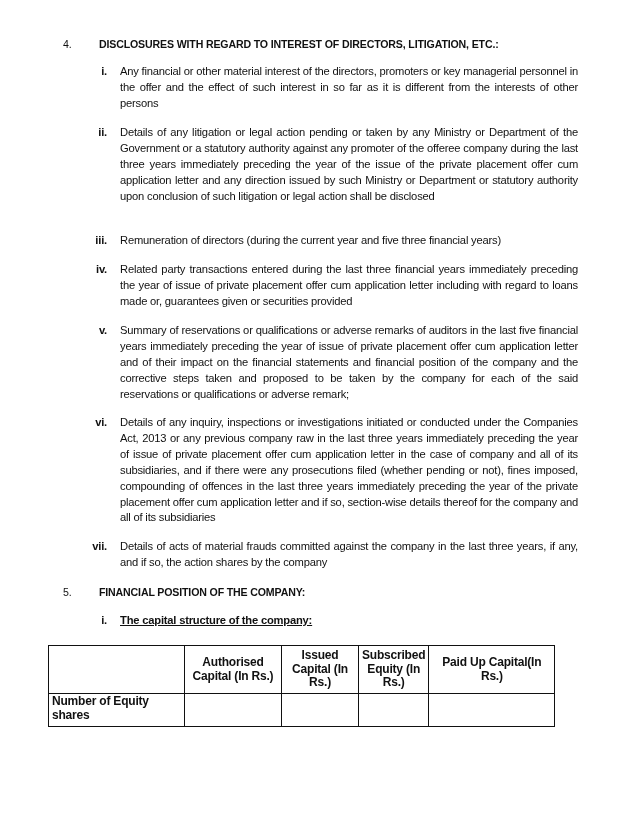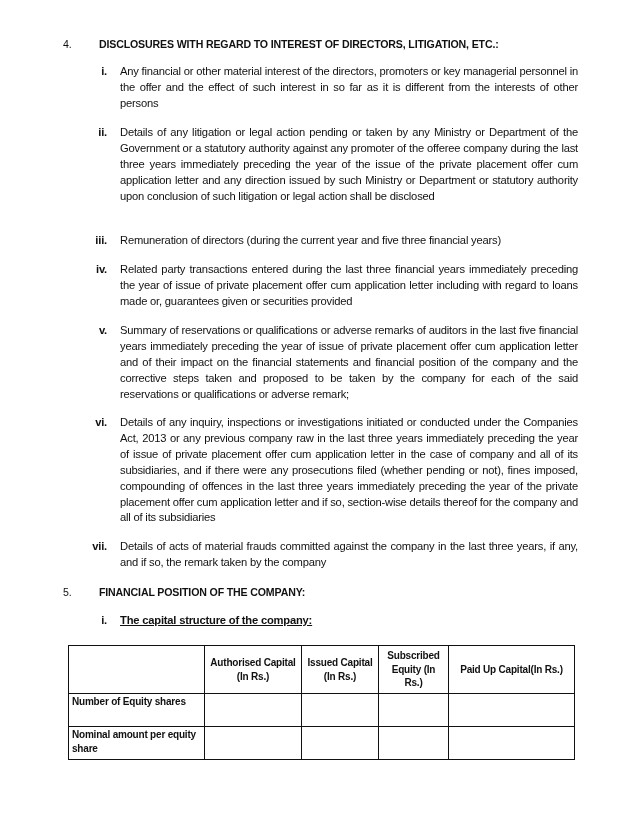--- a/index.html
+++ b/index.html
@@ -12,22 +12,22 @@
     position: absolute; left: 63px; font-size: 10.6px; font-weight: bold;
     letter-spacing: -0.15px;
   }
   .sec-head .num { position: absolute; left: 0; font-weight: normal; }
   .sec-head .txt { position: absolute; left: 36px; white-space: nowrap; }
   .item { position: absolute; left: 80px; width: 490px; font-size: 11.2px; line-height: 15.9px; letter-spacing: -0.2px; }
   .item .roman { position: absolute; left: 0; width: 27px; text-align: right; font-weight: bold; }
   .item .body { position: absolute; left: 32px; width: 458px; text-align: justify; margin-left: 8px; }
   .item .body.bold { font-weight: bold; text-decoration: underline; }
   table.cap {
-    position: absolute; left: 68px; top: 645px; border-collapse: collapse;
-    font-size: 10px; line-height: 13.5px; font-weight: bold; letter-spacing: -0.2px;
+    position: absolute; left: 48px; top: 645px; border-collapse: collapse;
+    font-size: 12px; line-height: 13.5px; font-weight: bold; letter-spacing: -0.2px;
   }
   table.cap td, table.cap th { border: 1px solid #111; padding: 0 3px; vertical-align: middle; }
   table.cap th { text-align: center; font-weight: bold; height: 47px; }
   table.cap td { height: 31px; }
   table.cap td.rowlabel { text-align: left; vertical-align: top; padding-top: 1px; }
   .c0 { width: 129px; } .c1 { width: 90px; } .c2 { width: 70px; } .c3 { width: 63px; } .c4 { width: 119px; margin-left: 48px; }
 </style>
 </head>
 <body>
 
@@ -63,21 +63,21 @@
     <div class="body">Summary of reservations or qualifications or adverse remarks of auditors in the last five financial years immediately preceding the year of issue of private placement offer cum application letter and of their impact on the financial statements and financial position of the company and the corrective steps taken and proposed to be taken by the company for each of the said reservations or qualifications or adverse remark;</div>
   </div>
 
   <div class="item" style="top:415px;">
     <span class="roman">vi.</span>
     <div class="body">Details of any inquiry, inspections or investigations initiated or conducted under the Companies Act, 2013 or any previous company raw in the last three years immediately preceding the year of issue of private placement offer cum application letter in the case of company and all of its subsidiaries, and if there were any prosecutions filed (whether pending or not), fines imposed, compounding of offences in the last three years immediately preceding the year of the private placement offer cum application letter and if so, section-wise details thereof for the company and all of its subsidiaries</div>
   </div>
 
   <div class="item" style="top:539px;">
     <span class="roman">vii.</span>
-    <div class="body">Details of acts of material frauds committed against the company in the last three years, if any, and if so, the remark taken by the company</div>
+    <div class="body">Details of acts of material frauds committed against the company in the last three years, if any, and if so, the action shares by the company</div>
   </div>
 
   <div class="sec-head" style="top:586px;">
     <span class="num">5.</span>
     <span class="txt">FINANCIAL POSITION OF THE COMPANY:</span>
   </div>
 
   <div class="item" style="top:613px;">
     <span class="roman">i.</span>
     <div class="body bold">The capital structure of the company:</div>
@@ -92,23 +92,16 @@
       <th class="c3">Subscribed Equity (In Rs.)</th>
       <th class="c4">Paid Up Capital(In Rs.)</th>
     </tr>
     <tr>
       <td class="rowlabel">Number of Equity shares</td>
       <td></td>
       <td></td>
       <td></td>
       <td></td>
     </tr>
-    <tr>
-      <td class="rowlabel">Nominal amount per equity share</td>
-      <td></td>
-      <td></td>
-      <td></td>
-      <td></td>
-    </tr>
   </tbody>
     </table>
 
 </div>
 
 </body></html>

